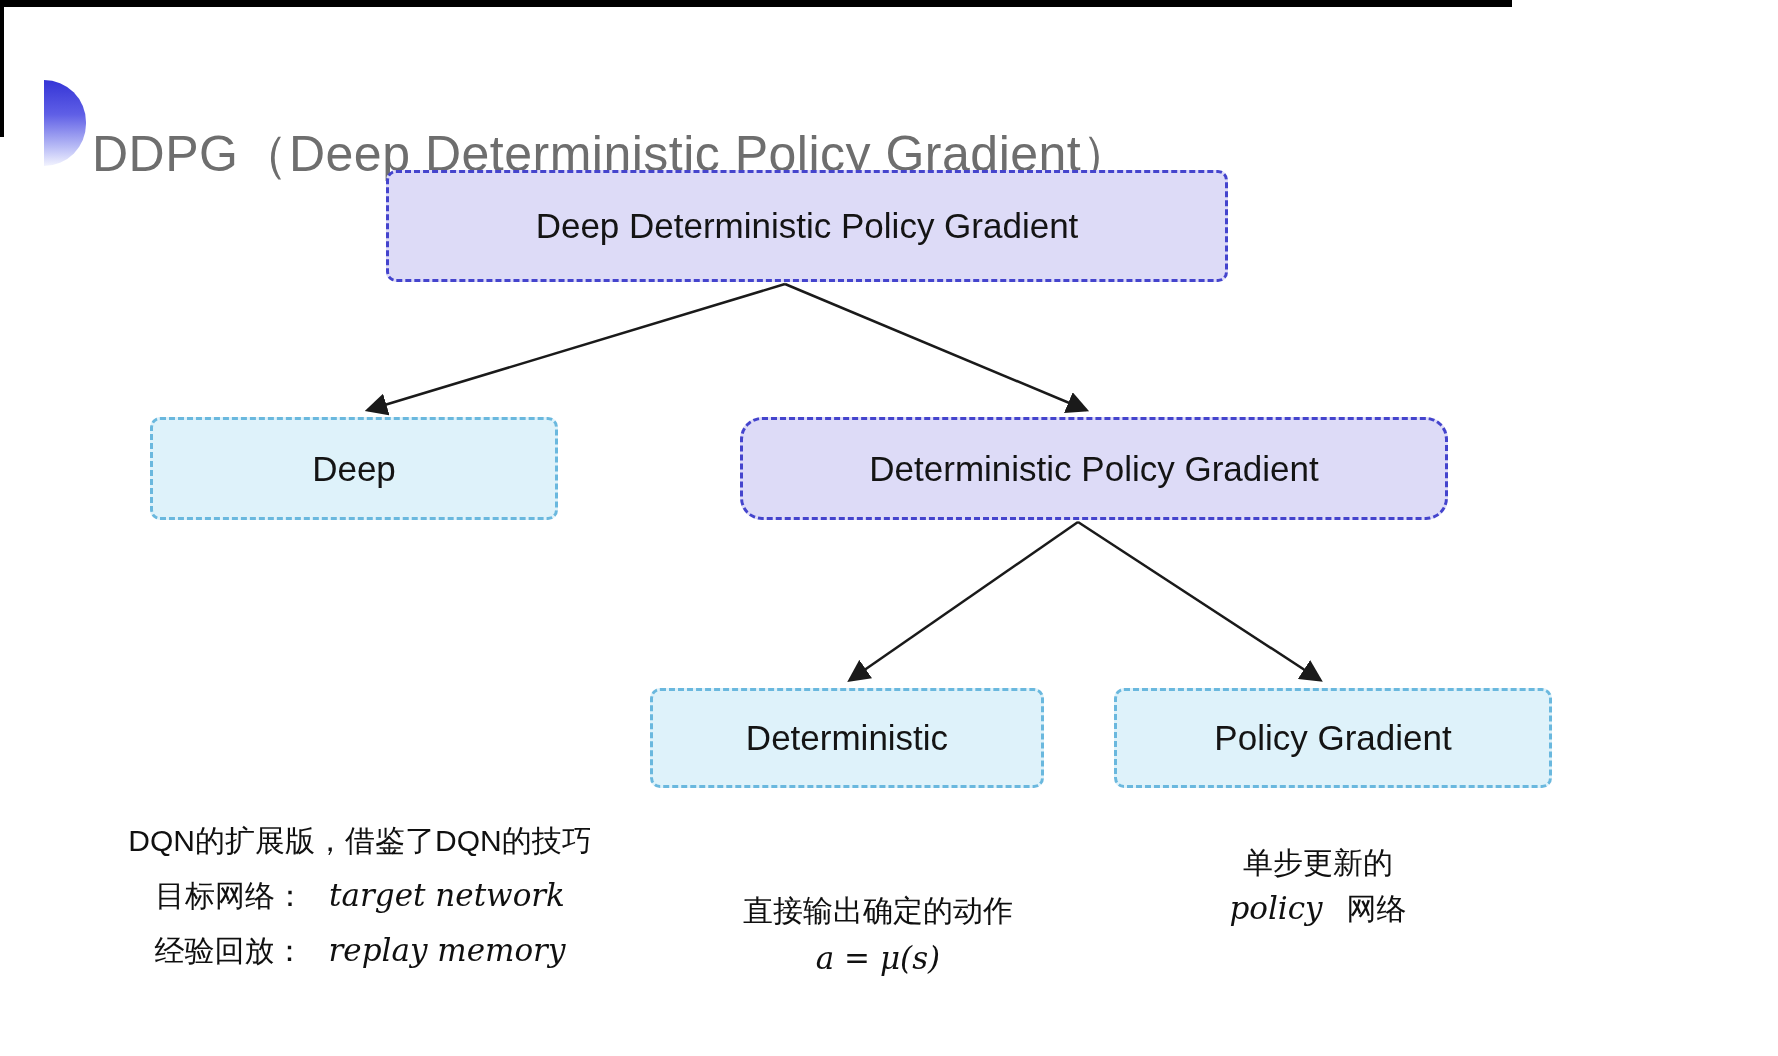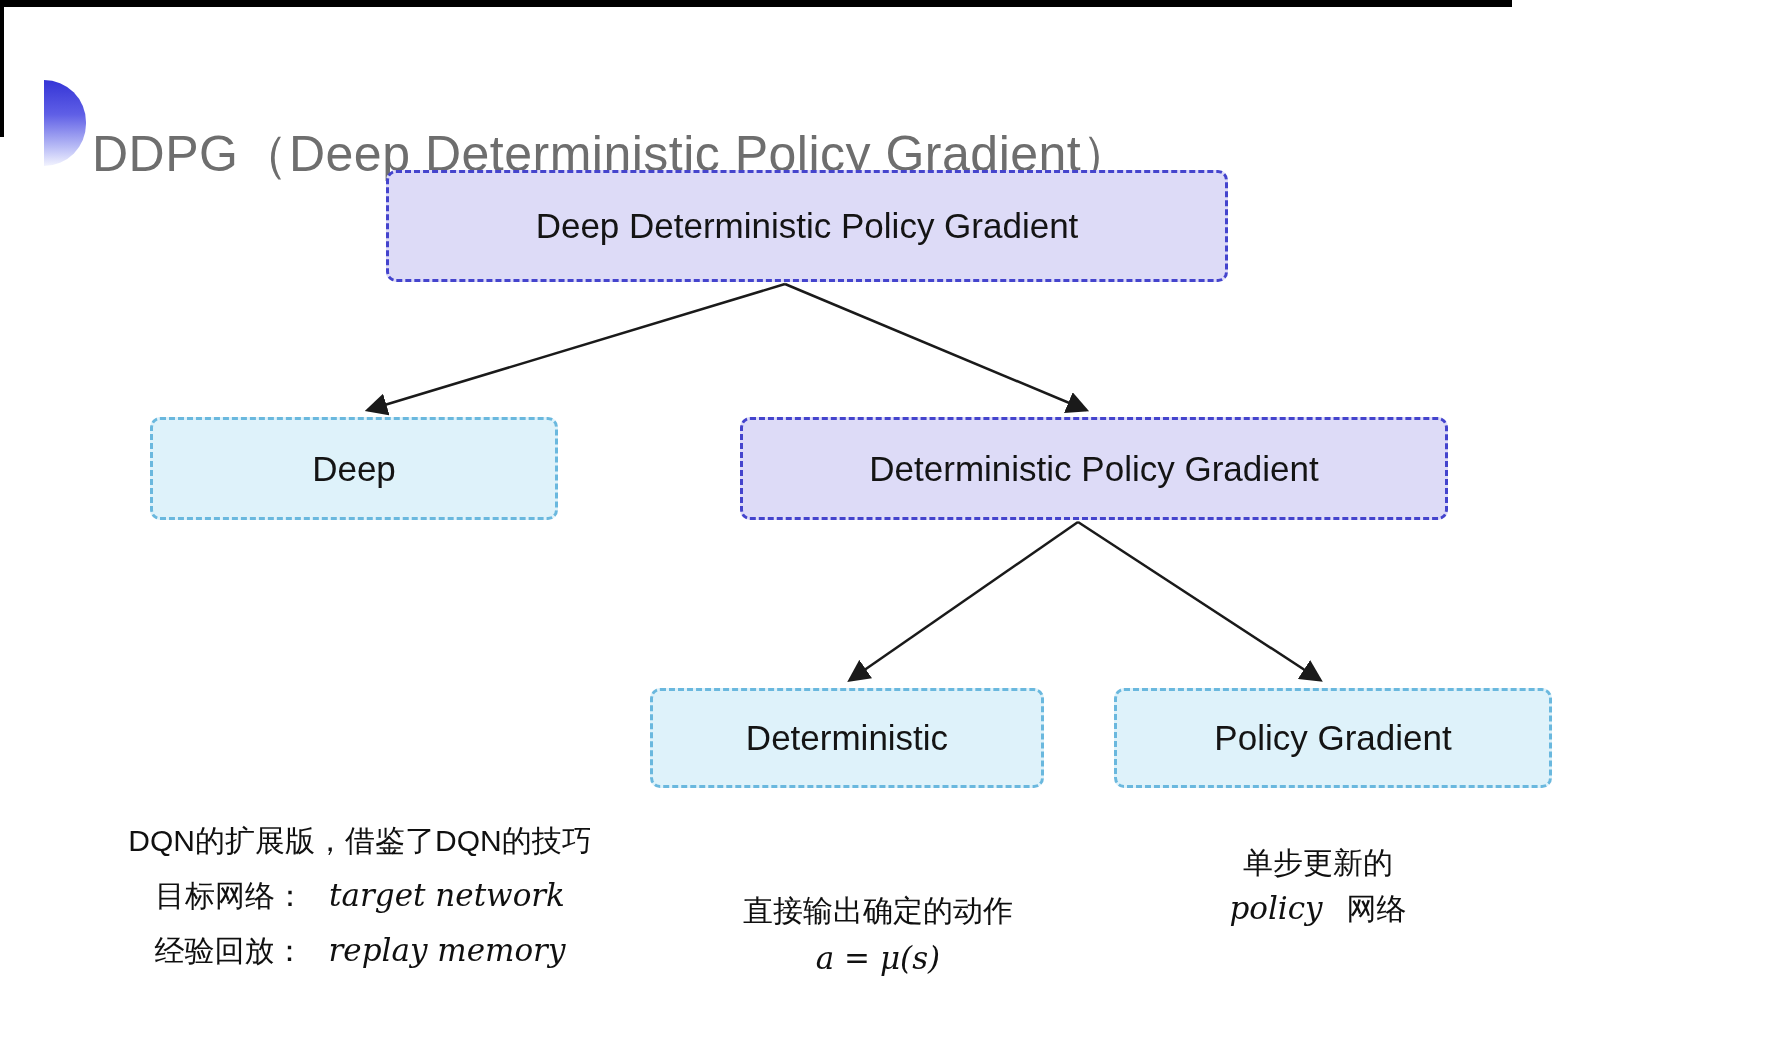--- a/index.html
+++ b/index.html
@@ -30,21 +30,21 @@
   .node {
     position:absolute; box-sizing:border-box; border-radius:10px;
     display:flex; align-items:center; justify-content:center;
   }
   .node.purple { background:#dddbf7; border:3px dashed #4444cd; }
   .node.cyan   { background:#def2fa; border:3px dashed #6ab8de; }
   .node-label  { font-size:35px; font-weight:500; color:#141414; white-space:nowrap; }
 
   .node-root { left:378px;  top:170px; width:842px; height:112px;margin-left:8px; }
   .node-deep { left:150px;  top:417px; width:408px; height:103px; }
-  .node-dpg  { left:740px;  top:417px; width:708px; height:103px; }
+  .node-dpg  { left:740px;  top:417px; width:708px; height:103px;border-radius:22px; }
   .node-det  { left:650px;  top:688px; width:394px; height:100px; }
   .node-pg   { left:1114px; top:688px; width:438px; height:100px; }
 
   .edges { position:absolute; left:0; top:0; width:1778px; height:1056px; pointer-events:none; }
   .edges line { stroke:#1a1a1a; stroke-width:2.5; }
 
   
   .note {
     position:absolute; display:flex; flex-direction:column; align-items:center;
     color:#101010; text-align:center;

